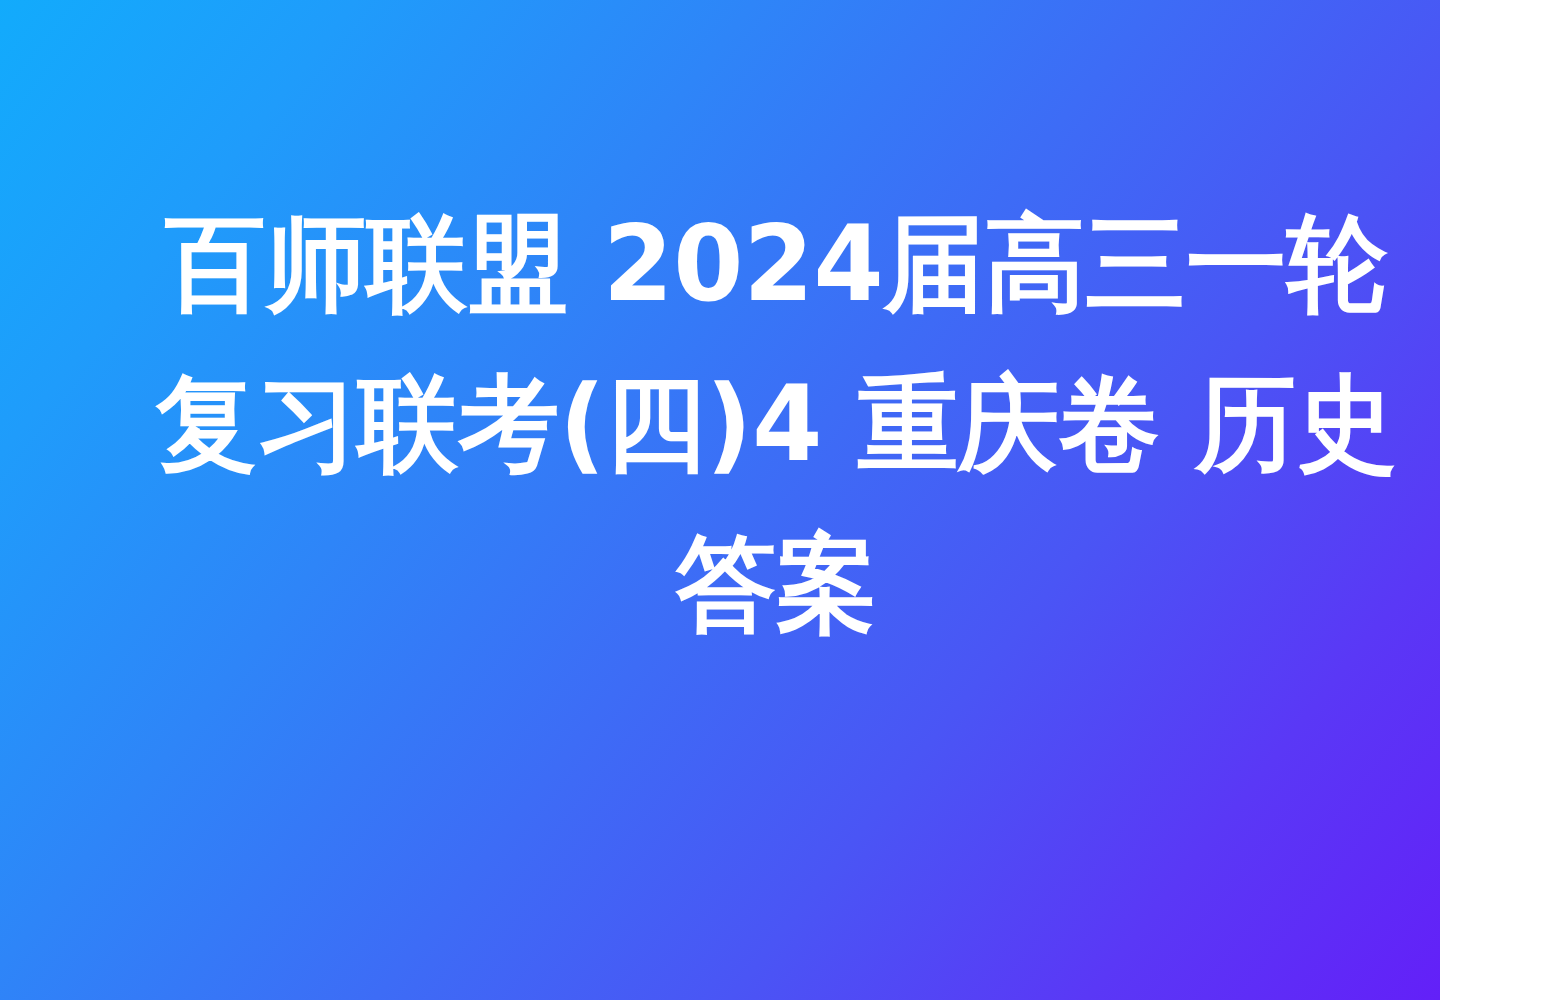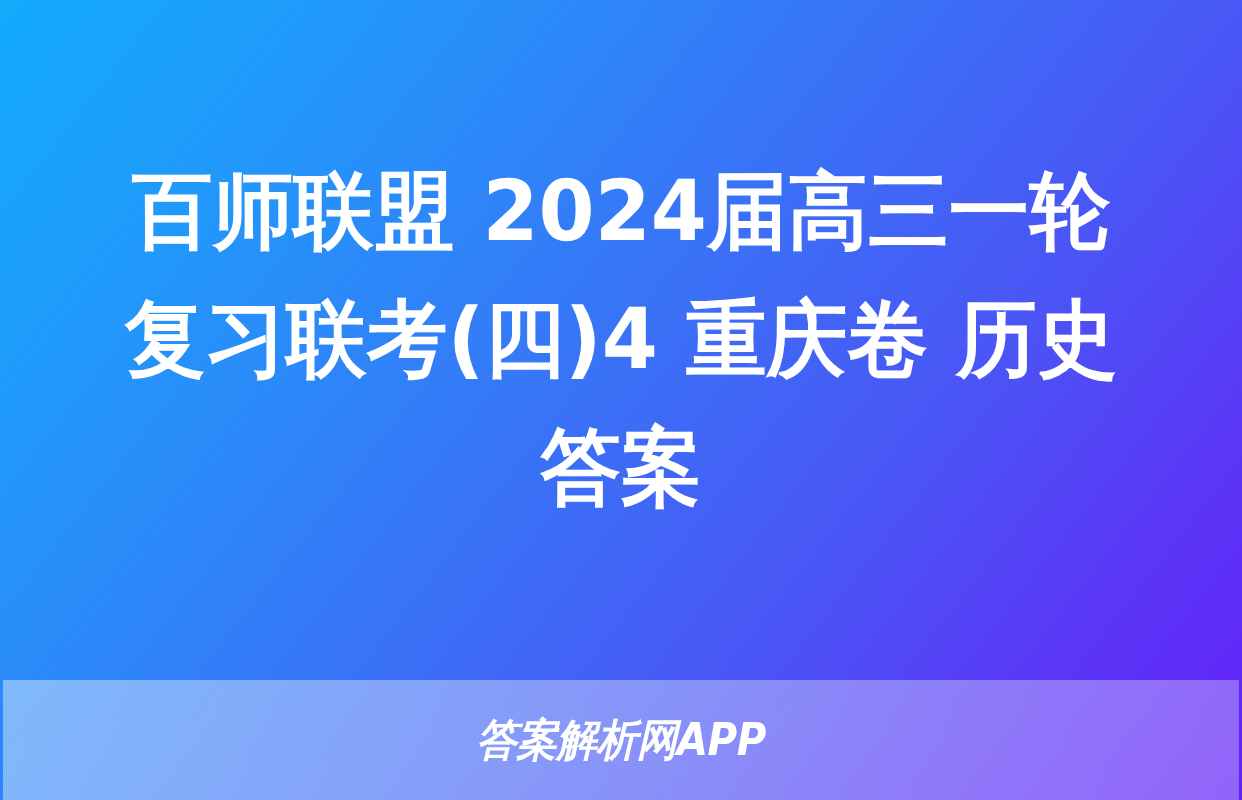--- a/index.html
+++ b/index.html
@@ -7,21 +7,21 @@
     margin: 0;
     padding: 0;
     background: #ffffff;
   }
   body {
     font-family: "Liberation Sans", "DejaVu Sans", sans-serif;
   }
 
   .screen {
     position: relative;
-    width: 1242px;
+    width: 1152px;
     height: 800px;
     overflow: hidden;
     background: #1d9ffb;
   }
 
   
   .gradient-bg {
     position: absolute;
     inset: 0;
     background: linear-gradient(128deg,
@@ -98,17 +98,14 @@
 <body>
 
 <div class="screen">
 
   <div class="gradient-bg"></div>
 
   <div class="title-block">
     <div class="title-text">百师联盟 2024届高三一轮复习联考(四)4 重庆卷 历史答案</div>
   </div>
 
-  <div class="footer-band">
-    <div class="footer-text">答案解析网APP</div>
-  </div>
 
 </div>
 
 </body></html>

